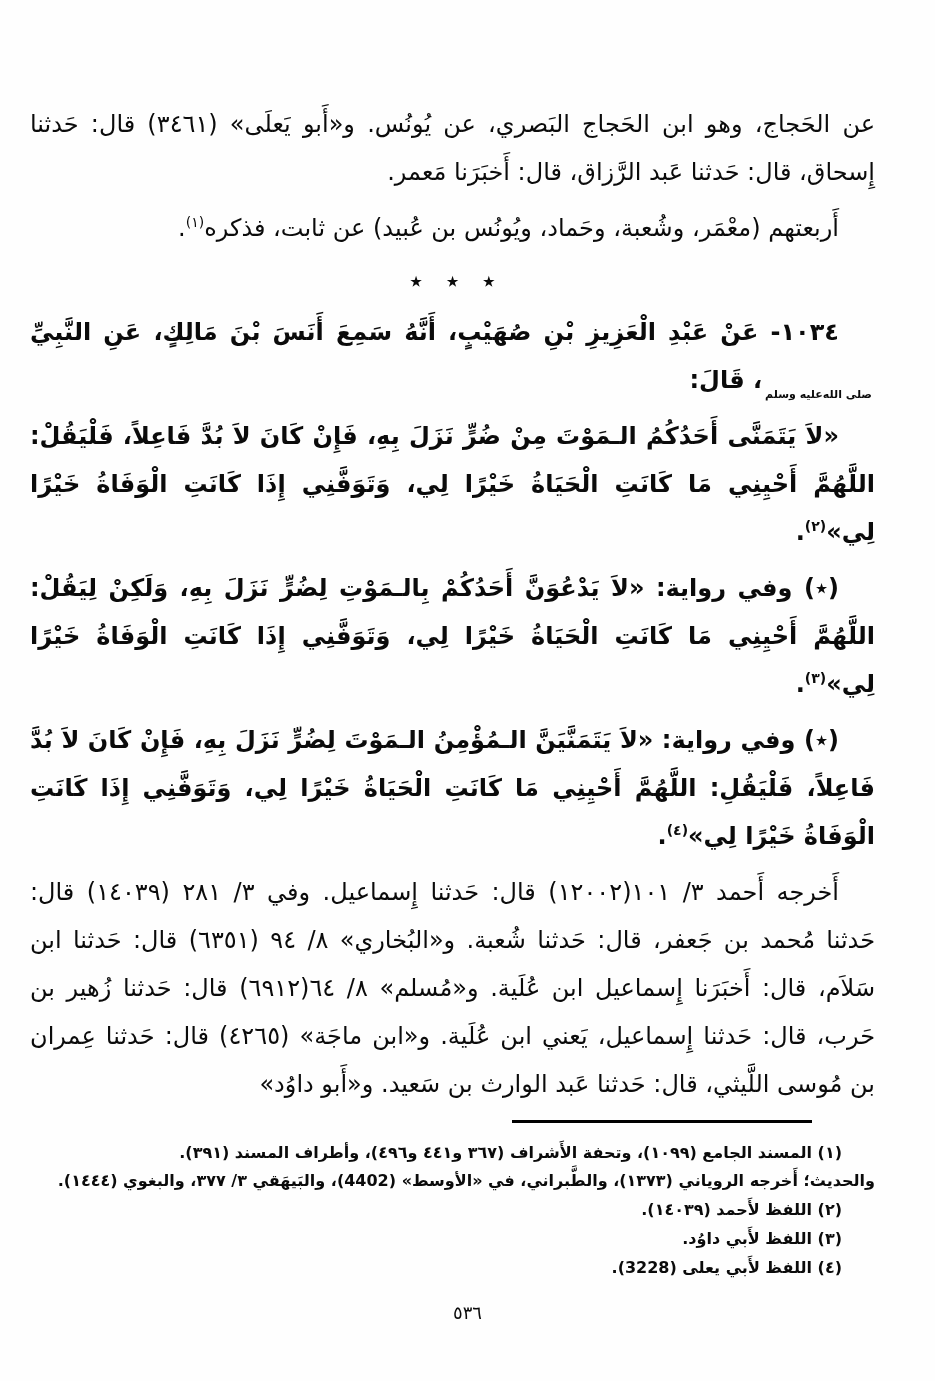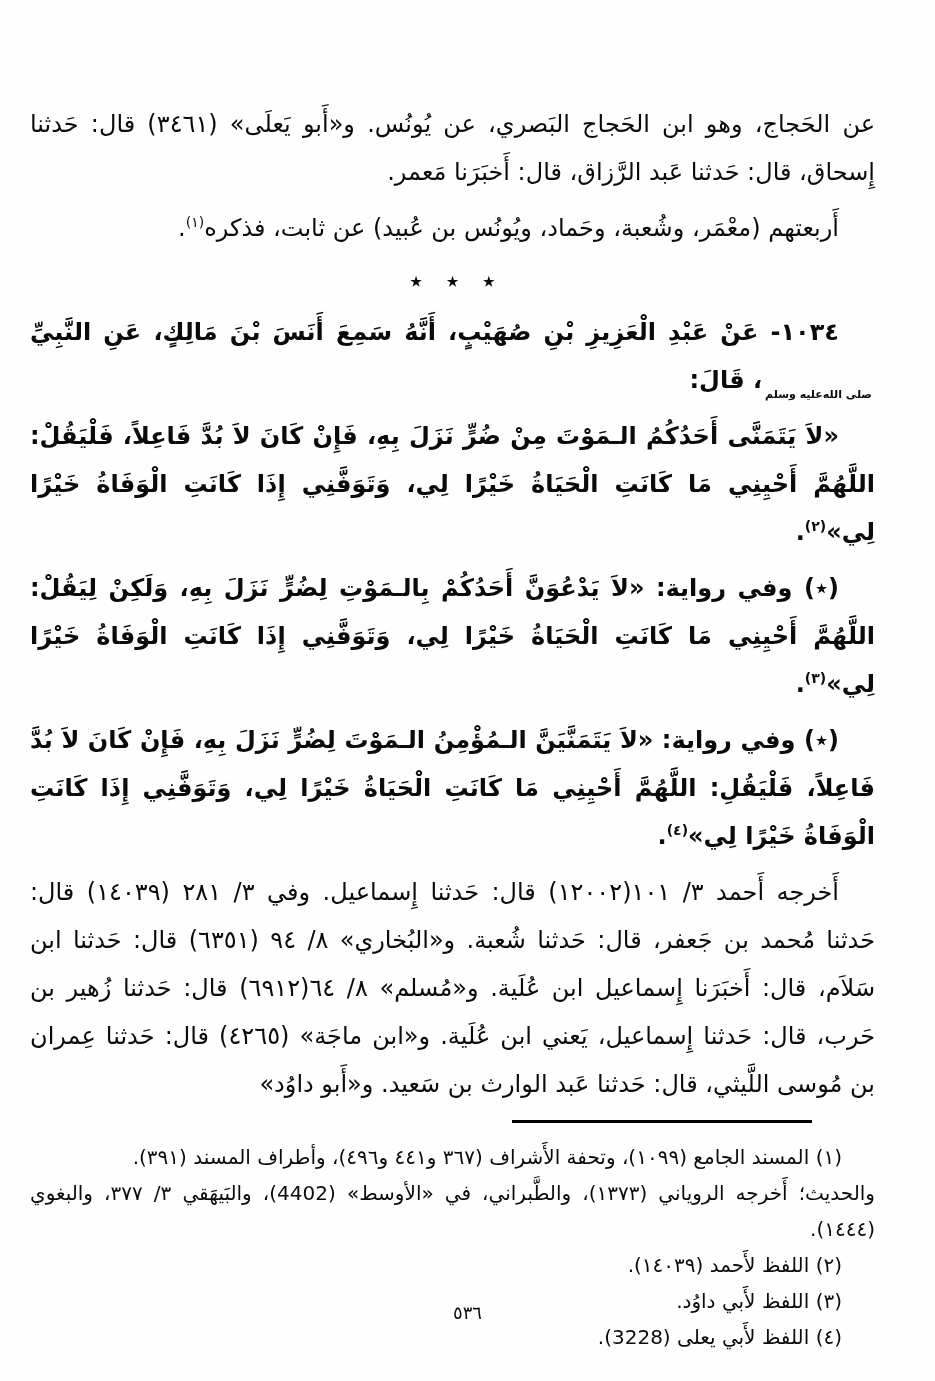--- a/index.html
+++ b/index.html
@@ -53,24 +53,25 @@
     text-indent: 0;
     justify-content: center;
   }
   .fnrule {
     width: 300px;
     height: 3px;
     background: #000;
     margin: 12px 63px 16px 0;
   }
   .footnotes {
-    font-size: 20px;
+    font-size: 16px;
     line-height: 1.8;
     text-align: justify;
     padding-right: 33px;
+    font-weight: bold;
   }
   .footnotes p { margin: 0; }
   .fn-cont { margin-right: -33px !important; }
   .pagenum {
     position: absolute;
     left: 0;
     right: 0;
     bottom: 58px;
     text-align: center;
     font-size: 18px;

